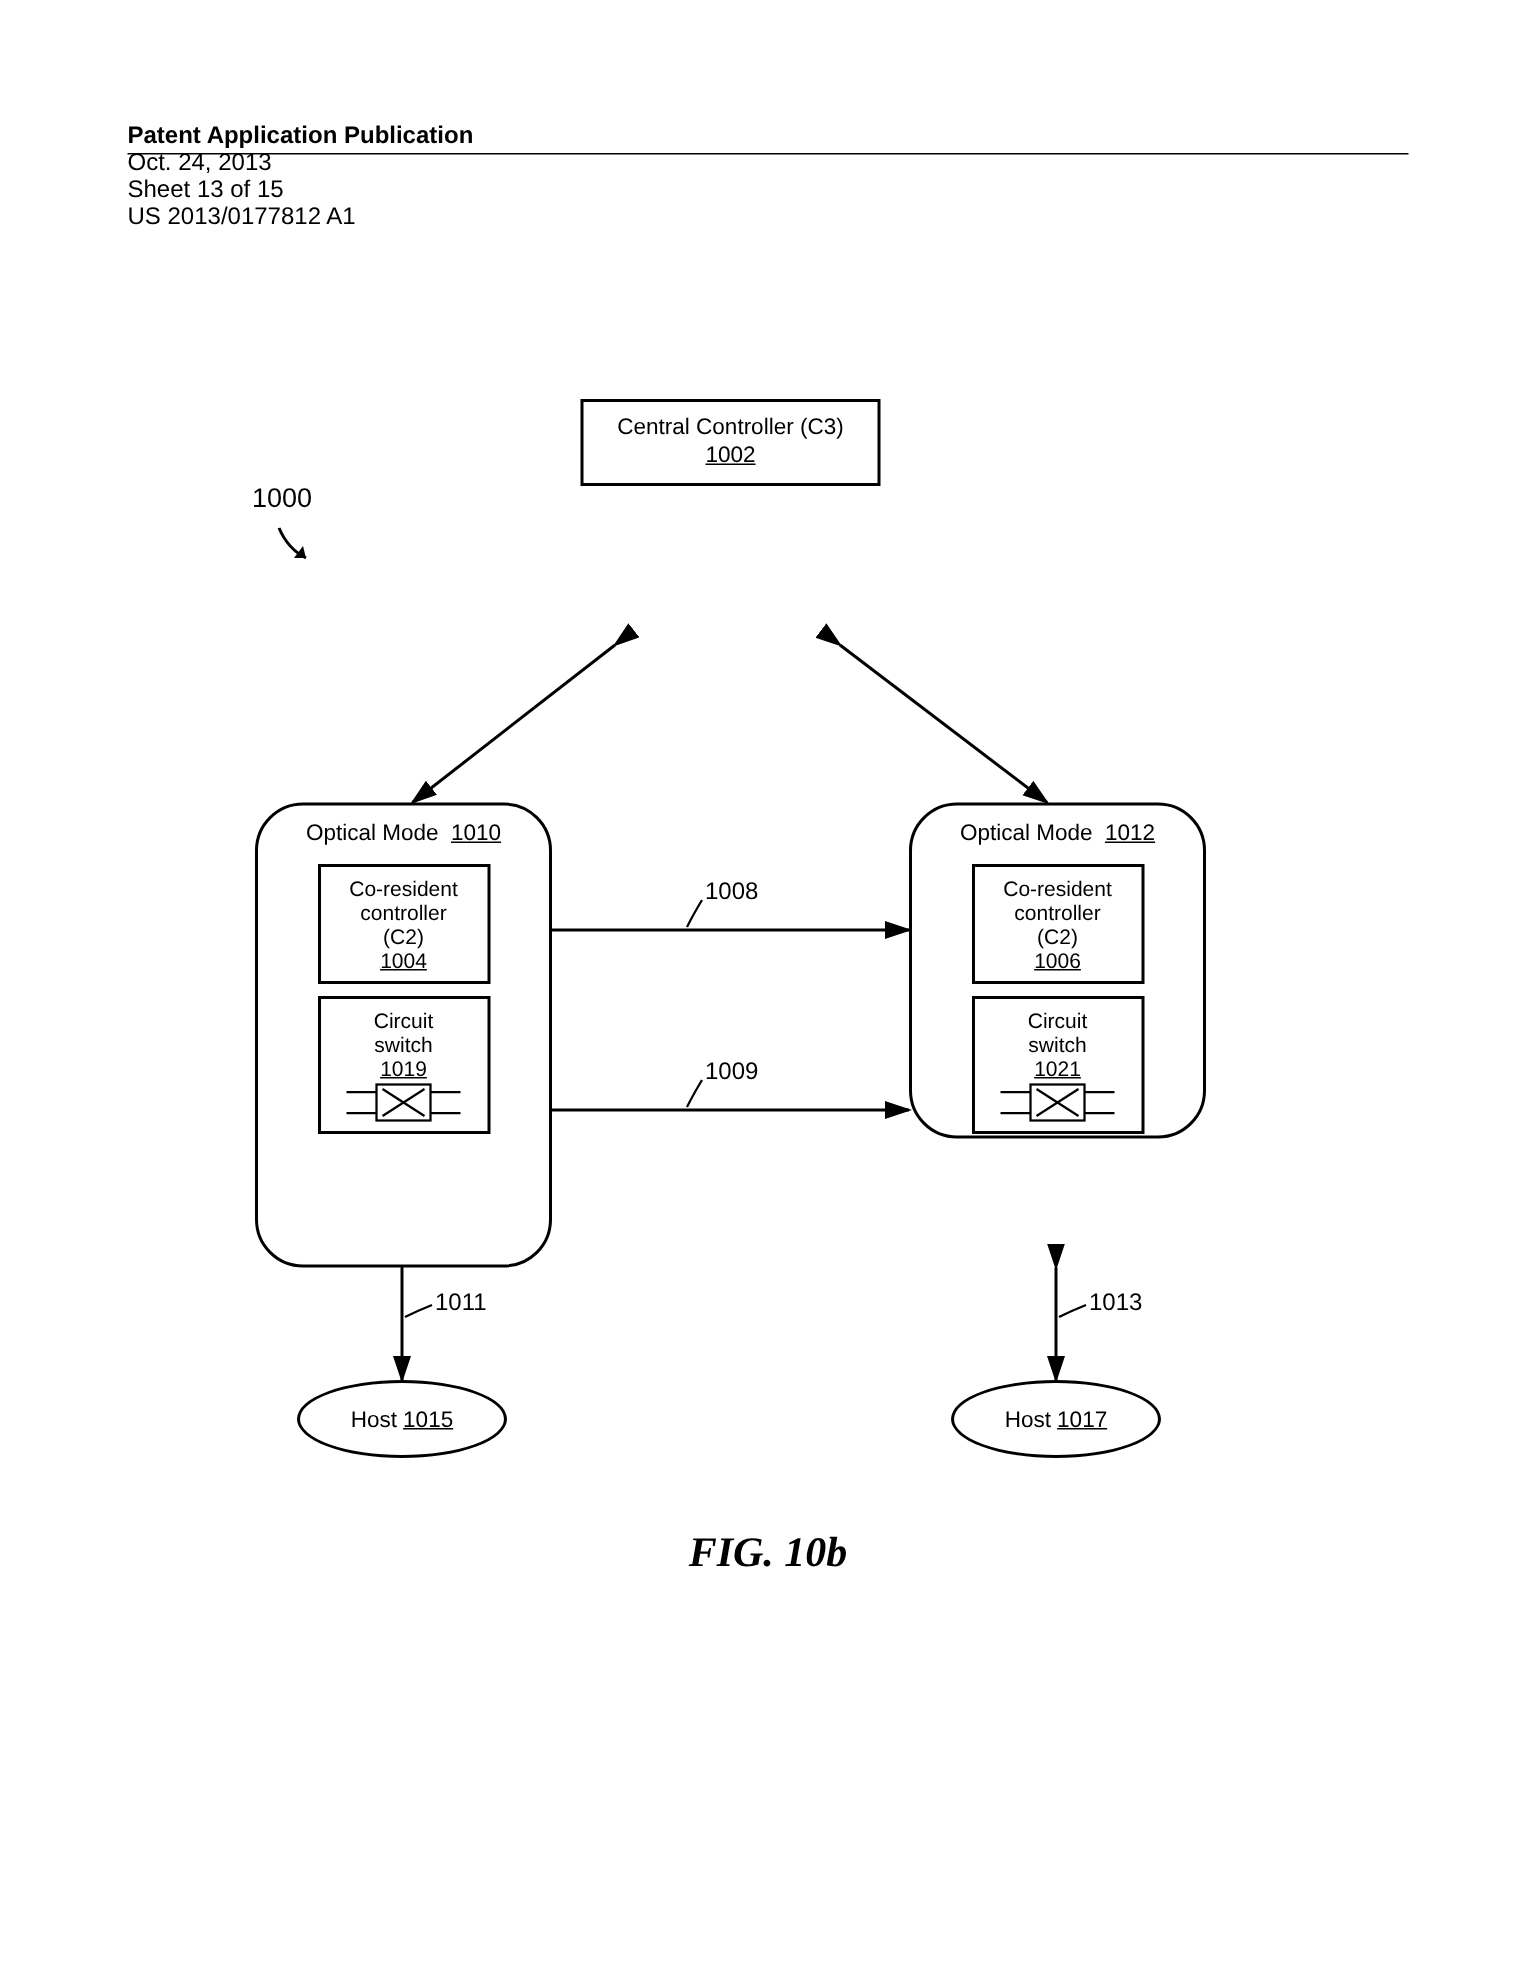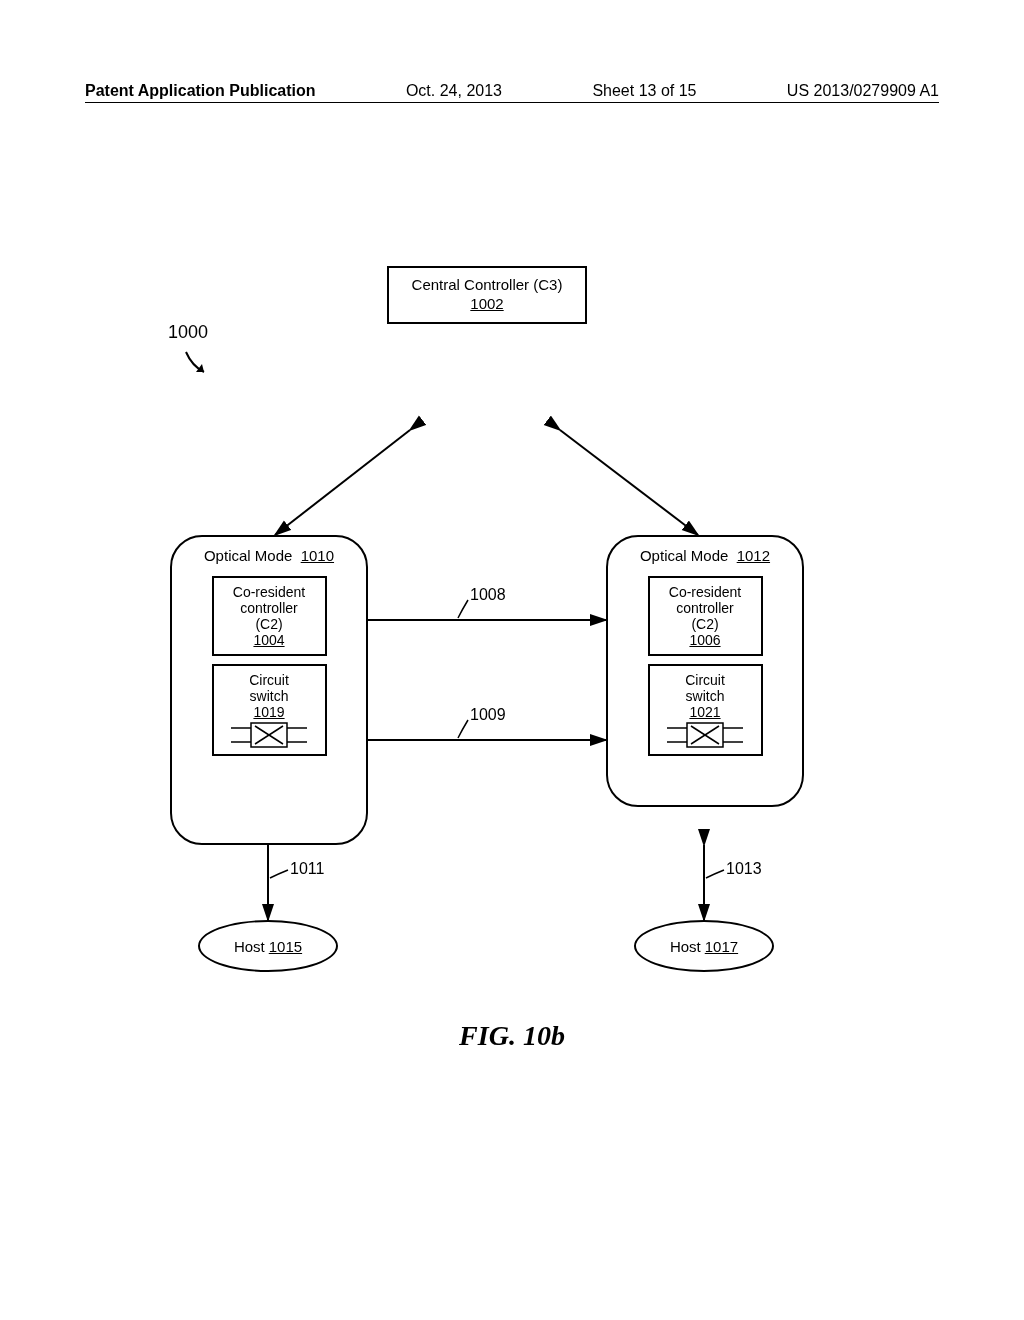--- a/index.html
+++ b/index.html
@@ -12,20 +12,21 @@
   }
   .header {
     position: absolute;
     top: 82px;
     left: 0;
     width: 1024px;
     padding: 0 85px;
     display: flex;
     justify-content: space-between;
     font-size: 16px;
+    flex-direction: column;
   }
   .header-left { font-weight: bold; }
   .header-rule {
     position: absolute;
     top: 102px;
     left: 85px;
     width: 854px;
     border-top: 1.5px solid #000;
   }
   .diagram {
@@ -73,21 +74,21 @@
     width: 100px;
     font-size: 14px;
   }
   .topo-ref { text-decoration: underline; }
   .node-box {
     width: 198px;
     padding: 10px 0 0;
     border-radius: 32px;
   }
   .node-left { top: 275px; left: 30px; height: 310px; }
-  .node-right { top: 275px; left: 466px; height: 272px; }
+  .node-right { top: 275px; left: 466px; height: 224px; }
   .node-title { font-size: 15px; padding: 0 8px 4px; }
   .node-ref { text-decoration: underline; }
   .ctrl-box {
     width: 115px;
     font-size: 14px;
     padding: 6px 4px;
   }
   .ctrl-ref { text-decoration: underline; }
   .switch-box {
     width: 115px;
@@ -138,21 +139,21 @@
     font-weight: bold;
   }
 </style>
 </head>
 <body>
 
 <div class="header">
   <span class="header-left">Patent Application Publication</span>
   <span>Oct. 24, 2013</span>
   <span>Sheet 13 of 15</span>
-  <span>US 2013/0279909 A1</span>
+  <span>US 2013/0177812 A1</span>
 </div>
 <div class="header-rule"></div>
 
 <div class="diagram">
 
   <div class="ref-1000">1000</div>
   <svg class="arrow-1000" viewBox="0 0 30 30">
     <path d="M 4 4 Q 10 18 22 24" fill="none" stroke="#000" stroke-width="2"></path>
     <polygon points="22,24 14,24 20,16" fill="#000"></polygon>
   </svg>

